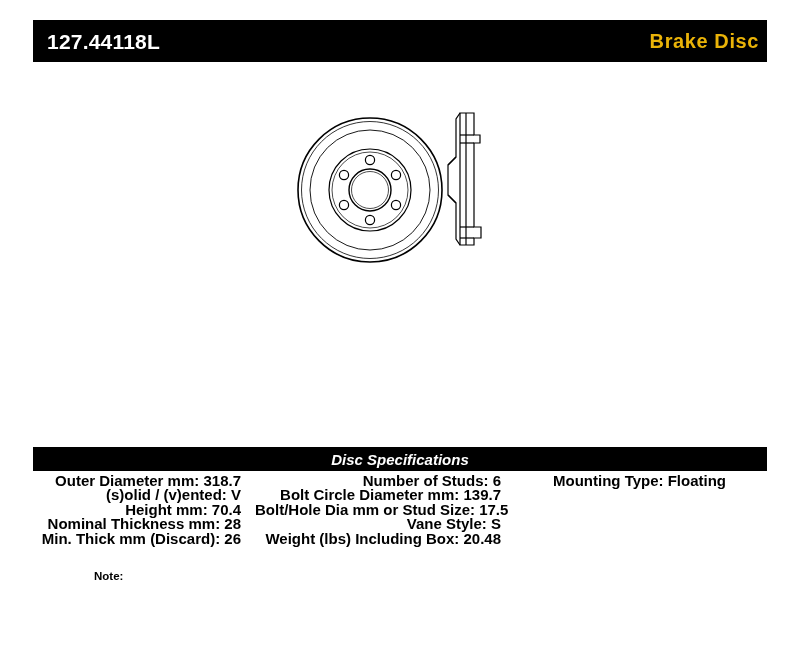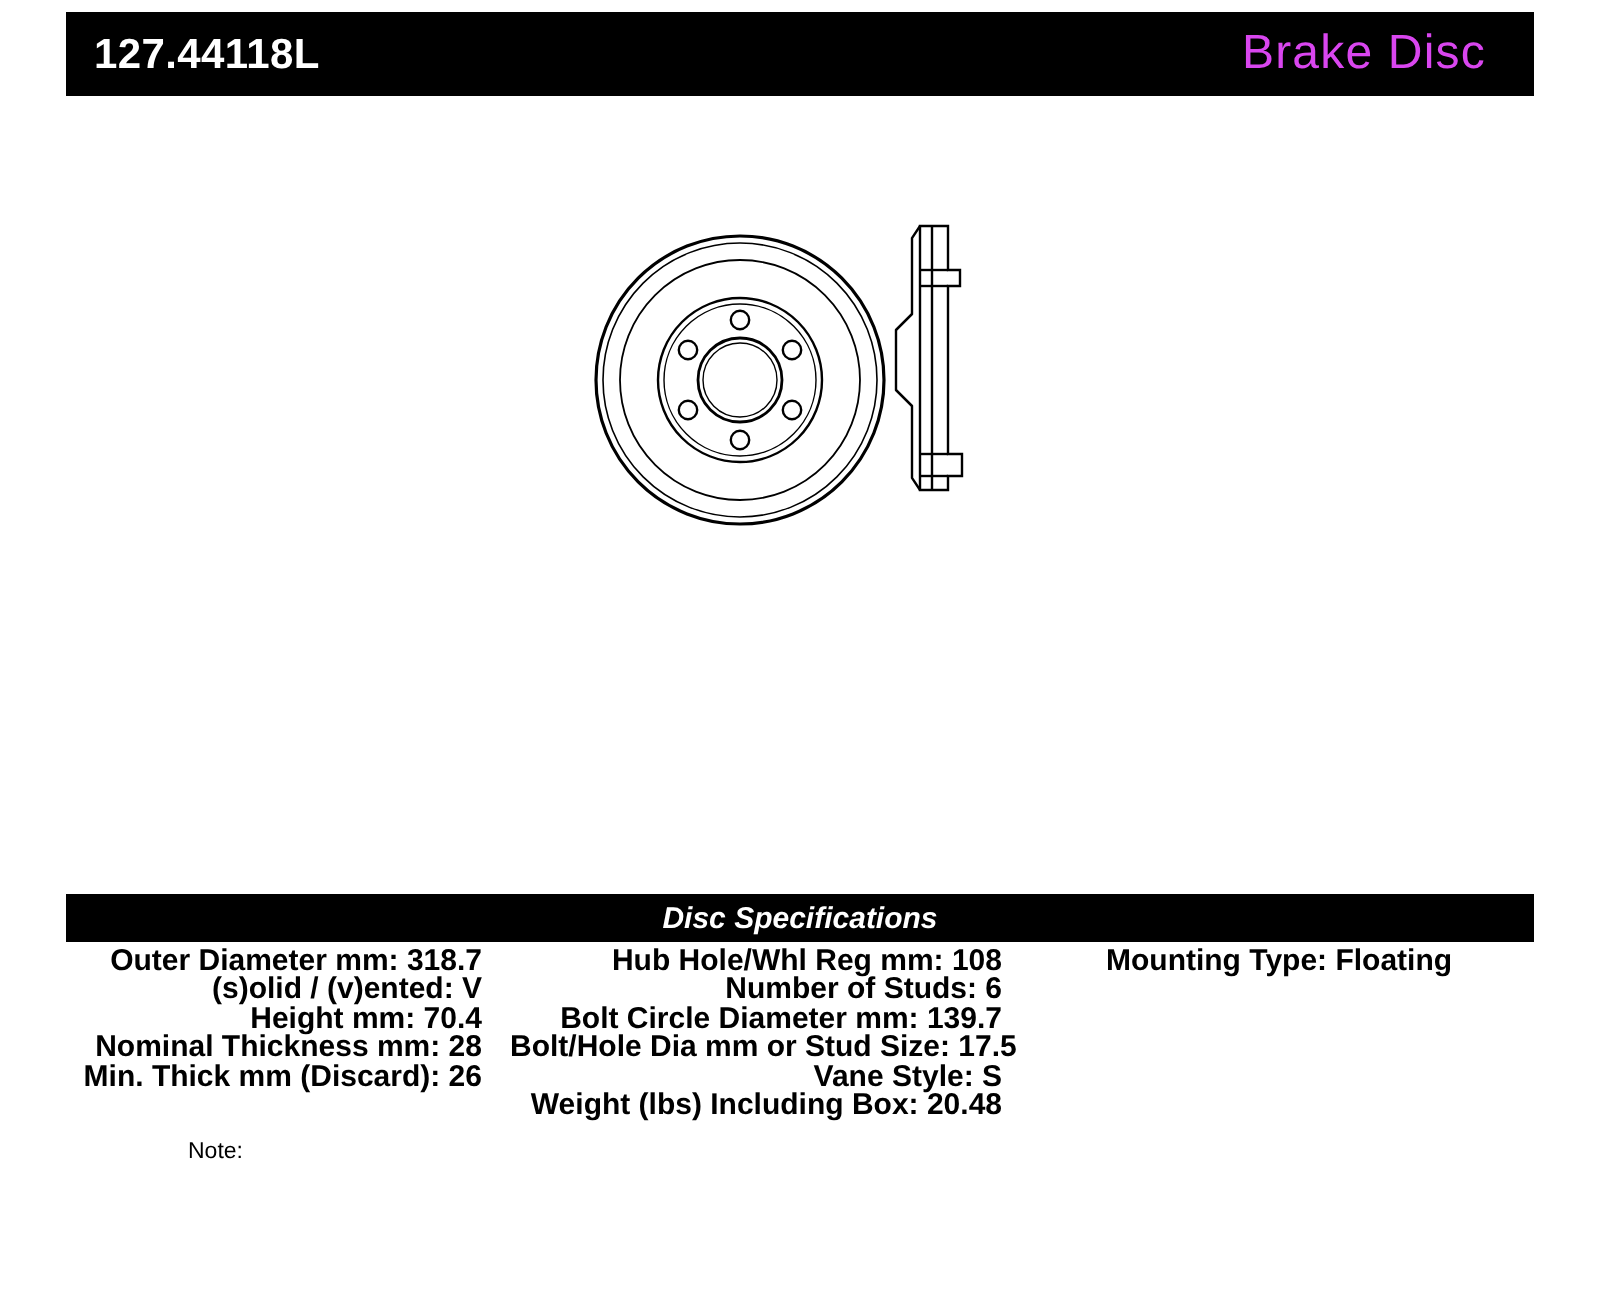--- a/index.html
+++ b/index.html
@@ -19,41 +19,41 @@
     position: absolute;
     left: 0; top: 0;
     width: 800px;
     height: 655px;
   }
 
   
   .header-bar {
     position: absolute;
     left: 33px;
-    top: 6px;
+    top: 20px;
     width: 734px;
     height: 42px;
     background: #000000;
     display: flex;
     align-items: center;
     justify-content: space-between;
     box-sizing: border-box;
-    padding: 0 24px 0 14px;
+    padding: 0 8px 0 14px;
   }
   .part-number {
     color: #ffffff;
     font-size: 21px;
     font-weight: bold;
     letter-spacing: 0.2px;
     line-height: 1;
   }
   .product-type {
-    color: #d946ef;
-    font-size: 24px;
-    font-weight: normal;
+    color: #eab308;
+    font-size: 20px;
+    font-weight: bold;
     letter-spacing: 0.6px;
     line-height: 1;
   }
 
   
   .drawing {
     position: absolute;
     left: 250px;
     top: 95px;
     width: 300px;
@@ -112,21 +112,21 @@
   .spec-line {
     font-weight: bold;
   }
 
   
   .note {
     position: absolute;
     left: 94px;
     top: 570px;
     font-size: 11.5px;
-    font-weight: normal;
+    font-weight: bold;
   }
 </style>
 </head>
 <body>
 
 <div class="page">
 
   <div class="header-bar">
     <div class="part-number">127.44118L</div>
     <div class="product-type">Brake Disc</div>
@@ -176,21 +176,20 @@
 
     <div class="col col-left">
       <div class="spec-line">Outer Diameter mm: 318.7</div>
       <div class="spec-line">(s)olid / (v)ented: V</div>
       <div class="spec-line">Height mm: 70.4</div>
       <div class="spec-line">Nominal Thickness mm: 28</div>
       <div class="spec-line">Min. Thick mm (Discard): 26</div>
     </div>
 
     <div class="col col-mid">
-      <div class="spec-line">Hub Hole/Whl Reg mm: 108</div>
       <div class="spec-line">Number of Studs: 6</div>
       <div class="spec-line">Bolt Circle Diameter mm: 139.7</div>
       <div class="spec-line">Bolt/Hole Dia mm or Stud Size: 17.5</div>
       <div class="spec-line">Vane Style: S</div>
       <div class="spec-line">Weight (lbs) Including Box: 20.48</div>
     </div>
 
     <div class="col col-right">
       <div class="spec-line">Mounting Type: Floating</div>
     </div>

